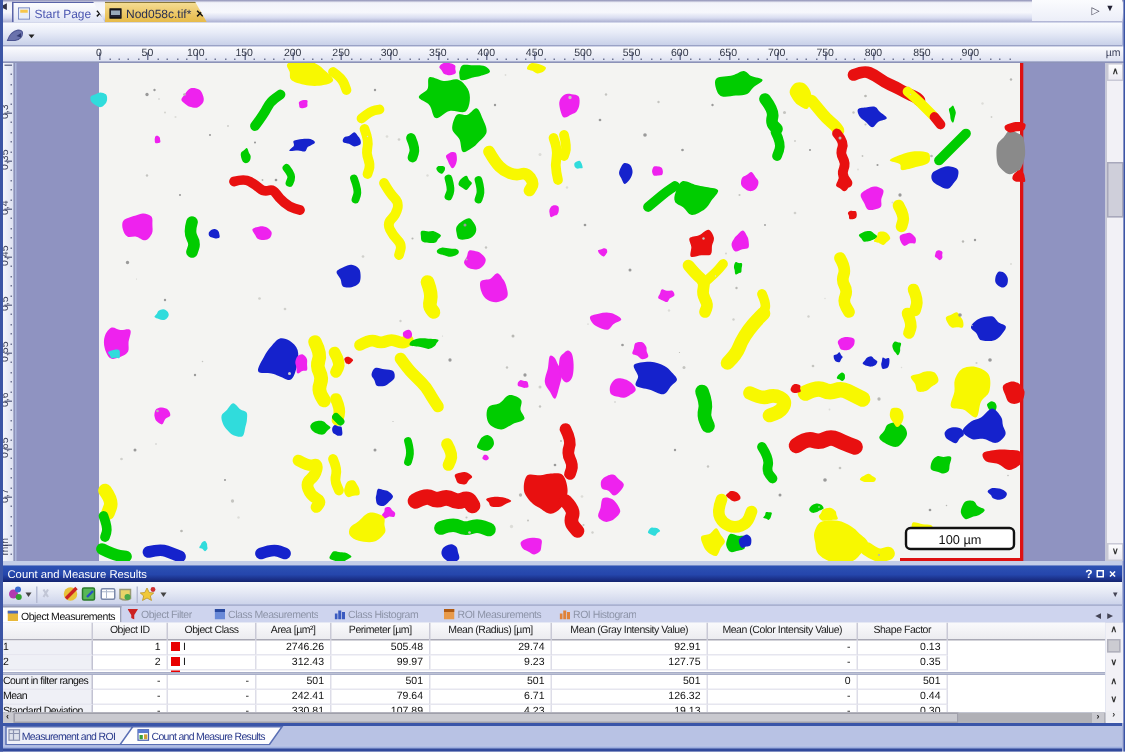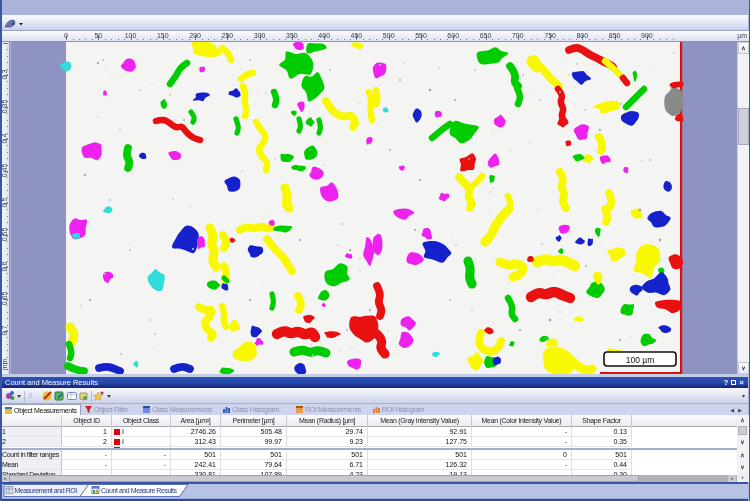--- a/index.html
+++ b/index.html
@@ -74,20 +74,34 @@
 #botsep { left:1px; top:482px; width:747px; height:2px; background:#3a55a8; }
 #bottabs { left:2px; top:484px; width:746px; height:13px; background:#b8c2e4; font-size:7px; color:#1d2f7c; letter-spacing:-0.2px; }
 #bottabs svg text { font-family:"Liberation Sans",sans-serif; font-size:7px; fill:#2a3a8c; letter-spacing:-0.45px; }
 #statusbar { left:0px; top:497px; width:748px; height:4px;
   background:linear-gradient(to bottom,#c3cdeb,#8ba0d8); border-bottom:2px solid #31499c; }
 </style></head>
 <body>
 <div id="app">
   <div id="bl" class="abs"></div>
     <div id="br" class="abs"></div>
+  <div id="tabstrip" class="abs">
+    <div style="position:absolute;right:1px;top:0;width:60px;height:14px;background:linear-gradient(to bottom,#fbfcfe,#eceef8)"></div>
+    <div id="navl">◀</div>
+    <div id="tab1" class="tab"><span class="tabicon"><svg width="8" height="8">
+            <rect x="0" y="0" width="8" height="8" fill="#e8edf8" stroke="#5a6fb4" stroke-width="1"></rect>
+            <rect x="1.5" y="1.5" width="5" height="2" fill="#f7c64a"></rect>
+          </svg></span>Start Page<span class="x">×</span></div>
+    <div id="tab2" class="tab"><span class="tabicon"><svg width="8" height="8">
+            <rect x="0" y="1" width="8" height="6" fill="#223" stroke="#111"></rect>
+            <rect x="1" y="2" width="6" height="3" fill="#9ab"></rect>
+          </svg></span>Nod058c.tif*<span class="x">×</span></div>
+    <div style="position:absolute;right:16px;top:3px;font-size:7px;color:#445">▷</div>
+    <div style="position:absolute;right:6px;top:3px;font-size:6px;color:#223">▼</div>
+  </div>
   <div id="toolbar" class="abs">
     <svg width="24" height="14" style="position:absolute;left:4px;top:1px">
       <path d="M1,11 Q3,5 8,4 Q11,4 11,6 Q11,10 6,11 Z" fill="#6a72ac" stroke="#4a5290" stroke-width="0.7"></path>
       <path d="M7,8 l3,-2 l0,3 z" fill="#323a70"></path>
       <path d="M15,7 l4,0 l-2,2.5 z" fill="#222"></path>
     </svg>
   </div>
   <div id="hruler" class="abs">
     <div class="ht" style="left:66.0px;height:5px"></div>
 <div class="ht" style="left:72.5px;height:1px"></div>

